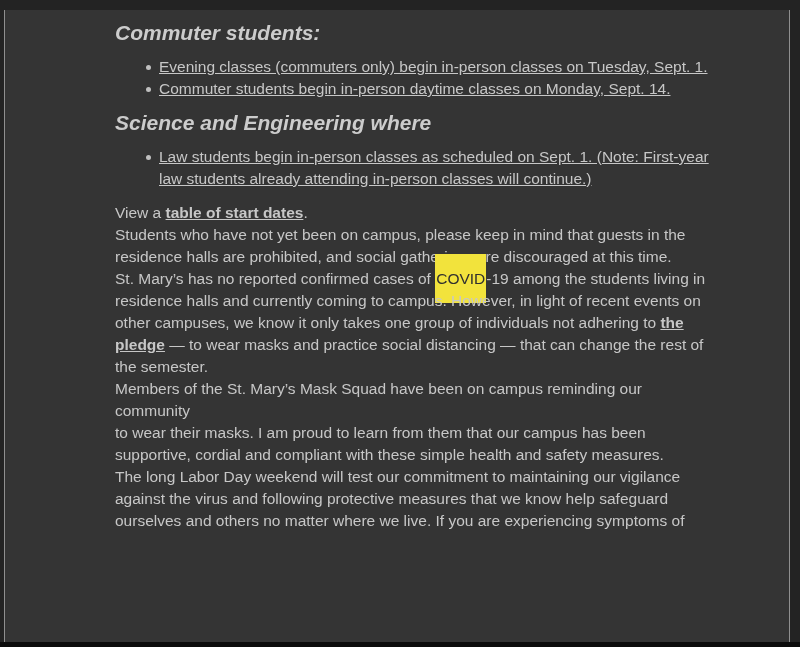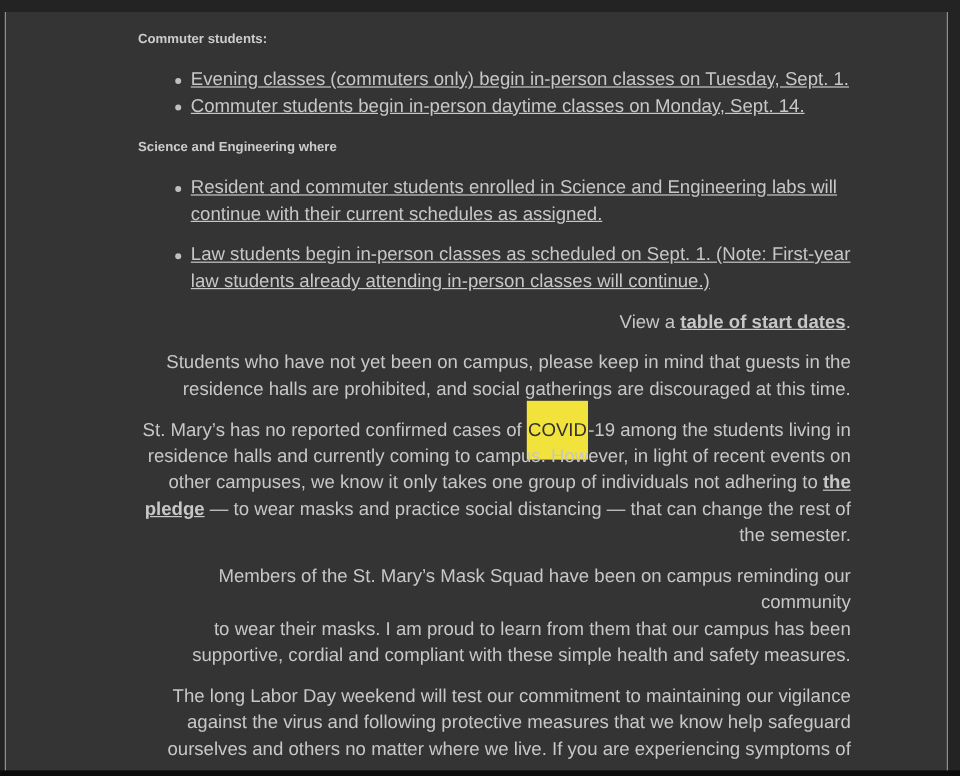--- a/index.html
+++ b/index.html
@@ -36,33 +36,33 @@
     width: 800px;
     height: 5px;
     background: var(--bottom-strip, #0b0b0b);
     z-index: 3;
   }
   .text-column {
     padding: 12px 80px 0 110px;
   }
   .text-column h3 {
     margin: 12px 0;
-    font-size: 11px;
+    font-size: 21px;
     line-height: 22px;
     font-weight: bold;
     color: #cccccc;
     white-space: pre-line;
+    font-style: italic;
   }
   .text-column h3.first {
     margin-top: 0;
   }
   .text-column p {
-    margin: 12px 0;
+    margin: 0 0;
     white-space: pre-line;
-    text-align: right;
   }
   .text-column ul {
     margin: 12px 0;
     padding: 0;
     list-style: none;
     text-decoration: underline;
   }
   .text-column li {
     position: relative;
     padding-left: 44px;
@@ -98,24 +98,20 @@
 <div class="content-panel">
   <div class="text-column">
 
     <h3 class="first">Commuter students:</h3>
     <ul>
         <li>Evening classes (commuters only) begin in-person classes on Tuesday, Sept. 1.</li>
         <li>Commuter students begin in-person daytime classes on Monday, Sept. 14.</li>
       </ul>
 
     <h3>Science and Engineering where</h3>
-    <ul>
-        <li>Resident and commuter students enrolled in Science and Engineering labs will
-continue with their current schedules as assigned.</li>
-      </ul>
 
     <ul>
         <li>Law students begin in-person classes as scheduled on Sept. 1. (Note: First-year
 law students already attending in-person classes will continue.)</li>
       </ul>
 
     <p><span>View a </span><a class="doc-link">table of start dates</a><span>.</span></p>
 
     <p>Students who have not yet been on campus, please keep in mind that guests in the
 residence halls are prohibited, and social gatherings are discouraged at this time.</p>

